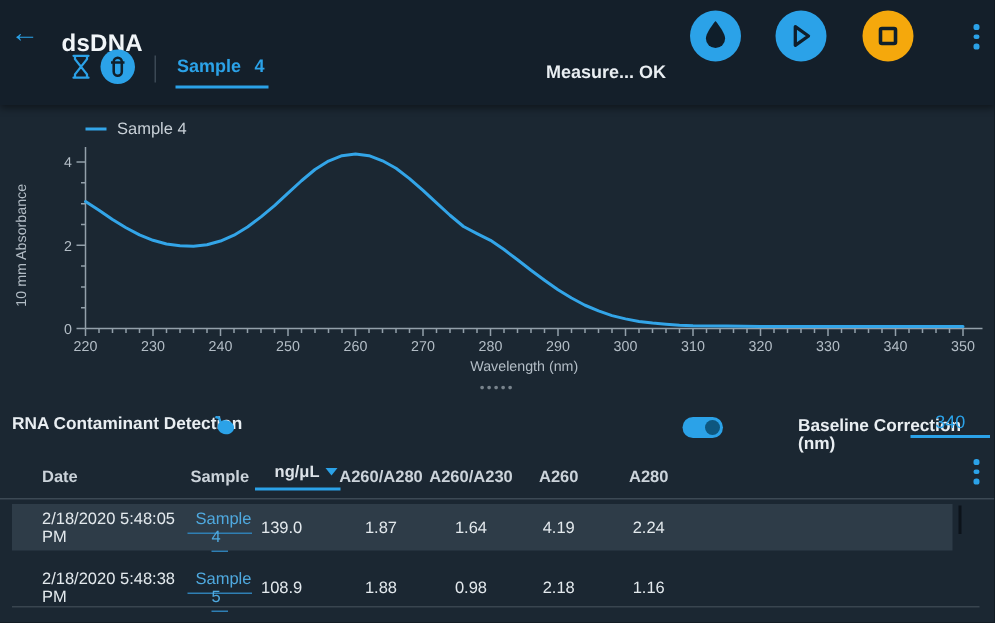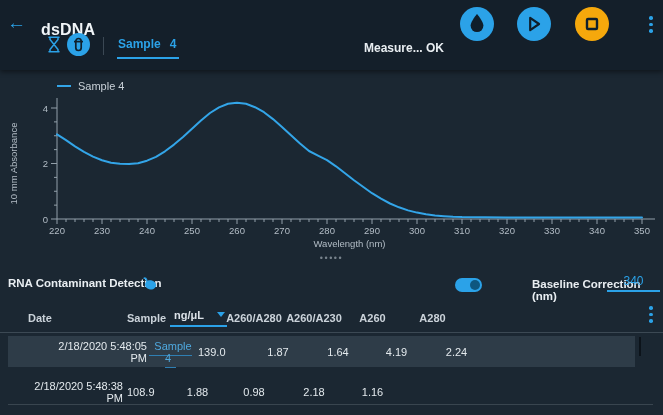--- a/index.html
+++ b/index.html
@@ -47,30 +47,30 @@
   .baseline-label{position:absolute;left:492px;top:278px;font-size:11.5px;font-weight:bold;color:#E9EEF2;margin-left:40px;}
   .baseline-input{position:absolute;left:607px;top:274px;width:53px;height:18px;
                   border-bottom:2px solid #2BA2E8;color:#2BA2E8;font-size:12px;
                   text-align:center;cursor:text;}
   
   .tgrid{display:grid;grid-template-columns:95px 47px 55px 58px 62px 55px 65px;
          padding-left:28px;align-items:center;}
   .thead{position:absolute;left:0;top:303px;width:663px;height:30px;
          border-bottom:1px solid #3C4954;color:#CBD3DA;font-size:11px;font-weight:bold;}
   .c-center{justify-self:center;text-align:center;}
-  .c-left{justify-self:start;text-align:right;}
-  .unit-select{display:inline-flex;align-items:center;justify-content:space-between;
+  .c-left{justify-self:start;}
+  .unit-select{display:inline-flex;align-items:center;justify-content:flex-end;
                width:57px;padding:0 2px 4px 4px;border-bottom:2px solid #2BA2E8;
                color:#DCE2E8;cursor:pointer;}
   .caret{width:0;height:0;border-left:4px solid transparent;border-right:4px solid transparent;
          border-top:5px solid #2BA2E8;margin-left:4px;}
   .trow{position:absolute;left:0;width:663px;height:33px;font-size:11px;color:#E3E9ED;cursor:pointer;}
   .trow .cellwrap{position:relative;z-index:1;height:100%;}
   .trow.selected .hl{position:absolute;left:8px;right:28px;top:1px;bottom:1px;background:#2E3C48;}
-  .row-0{top:335px;padding-left:24px;}
+  .row-0{top:335px;}
   .row-1{top:375px;}
   .sample-link{color:#4FA9DF;border-bottom:1px solid #2F7FB3;padding:0 5px 3px;cursor:pointer;}
   .conc-cell{padding-left:4px;}
   .bottom-divider{position:absolute;left:8px;top:404px;width:645px;height:1px;background:#39454F;}
   .scroll-thumb{position:absolute;left:639px;top:337px;width:2px;height:19px;background:#0C131A;cursor:pointer;}
 </style>
 </head>
 <body>
 
 <div id="app">
@@ -269,20 +269,21 @@
       <div class="c-center">1.87</div>
       <div class="c-center">1.64</div>
       <div class="c-center">4.19</div>
       <div class="c-center">2.24</div>
     </div>
   </div>
 
   <div class="trow row-1">
     <div class="cellwrap tgrid">
       <div class="c-left">2/18/2020 5:48:38 PM</div>
+      <div class="c-center"><span class="sample-link">Sample 5</span></div>
       <div class="c-left conc-cell">108.9</div>
       <div class="c-center">1.88</div>
       <div class="c-center">0.98</div>
       <div class="c-center">2.18</div>
       <div class="c-center">1.16</div>
     </div>
   </div>
 
   <div class="bottom-divider"></div>
   <div class="scroll-thumb"></div>

